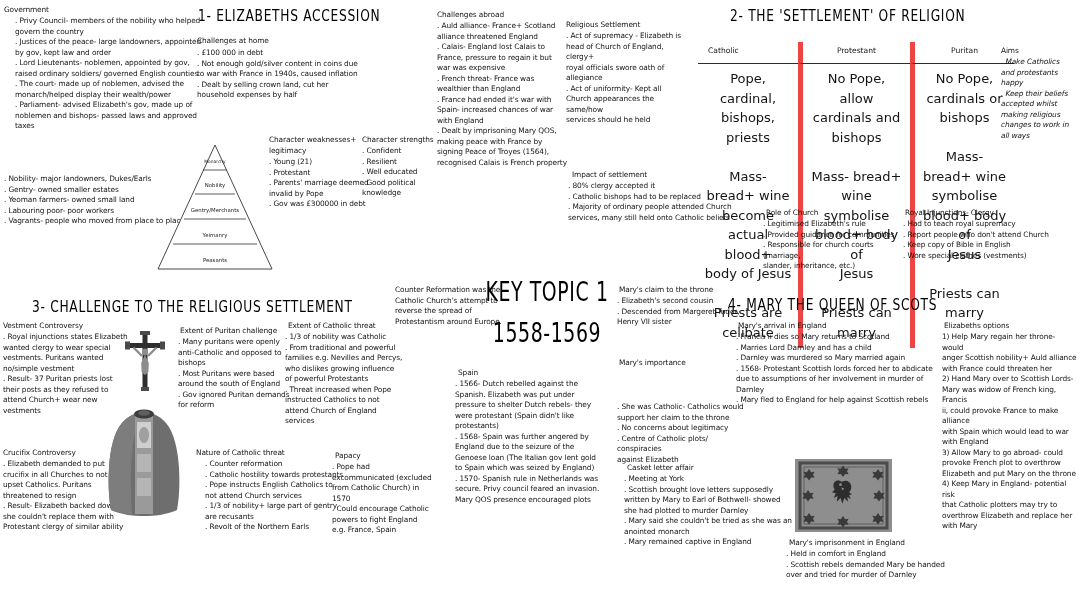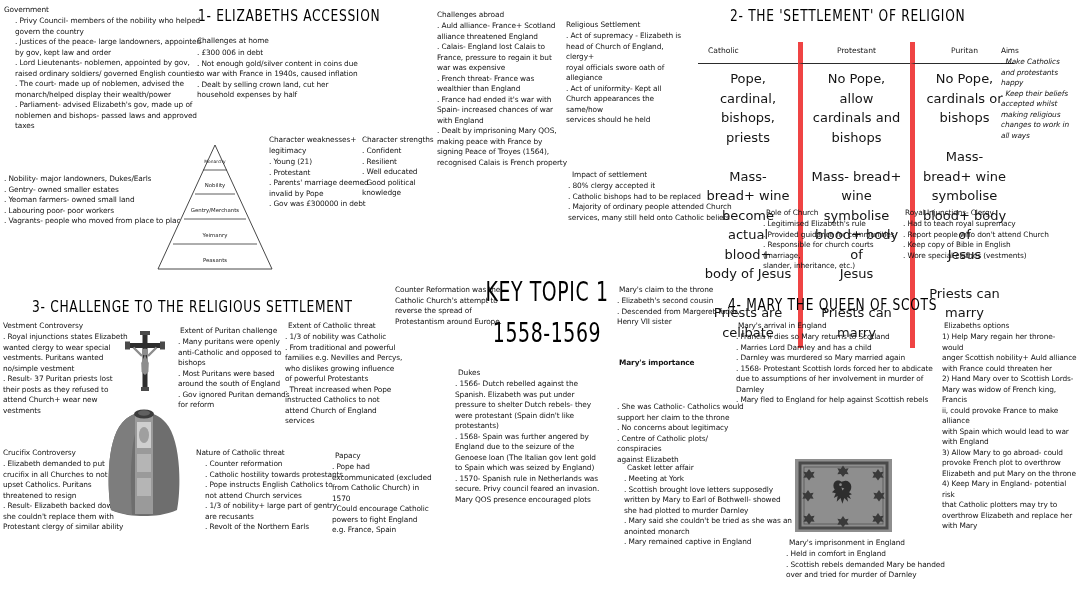--- a/index.html
+++ b/index.html
@@ -115,21 +115,21 @@
     <line x1="18" y1="102" x2="102" y2="102" stroke="#333" stroke-width="0.8"></line>
     <text class="pyr-label tiny" x="60" y="21">Monarchy</text>
     <text class="pyr-label" x="60" y="45">Nobility</text>
     <text class="pyr-label" x="60" y="70">Gentry/Merchants</text>
     <text class="pyr-label" x="60" y="95">Yeimanry</text>
     <text class="pyr-label" x="60" y="120">Peasants</text>
   </svg>
 </div>
 
 <div class="blk" style="left:197px; top:36px;">Challenges at home</div>
-<div class="blk" style="left:197px; top:48px; width:230px;">. £300 006 in debt
+<div class="blk" style="left:197px; top:48px; width:230px;">. £100 000 in debt
 . Not enough gold/silver content in coins due
 to war with France in 1940s, caused inflation
 . Dealt by selling crown land,  cut her
 household expenses by half</div>
 
 <div class="blk" style="left:269px; top:135px;">Character weaknesses+</div>
 <div class="blk" style="left:269px; top:146px;">legitimacy</div>
 <div class="blk" style="left:269px; top:157px; width:100px;">. Young (21)
 . Protestant
 . Parents' marriage deemed
@@ -318,42 +318,42 @@
 1570
 . Could encourage Catholic
 powers to fight England
 e.g. France, Spain</div>
 
 <div class="blk" style="left:395px; top:285px; width:140px;">Counter Reformation was the
 Catholic Church's attempt to
 reverse the spread of
 Protestantism around Europe.</div>
 
-<div class="blk" style="left:458px; top:368px;">Dukes</div>
+<div class="blk" style="left:458px; top:368px;">Spain</div>
 <div class="blk" style="left:455px; top:379px; width:165px;">. 1566- Dutch rebelled against the
 Spanish. Elizabeth was put under
 pressure to shelter Dutch rebels- they
 were protestant (Spain didn't like
 protestants)
 . 1568- Spain was further angered by
 England  due to the seizure of the
 Genoese loan (The Italian gov lent gold
 to Spain which was seized by England)
 . 1570- Spanish rule in Netherlands was
 secure. Privy council feared an invasion.
 Mary QOS presence encouraged plots</div>
 
 <div class="hdr" style="left:728px; top:294px;">4- MARY THE QUEEN OF SCOTS</div>
 
 <div class="blk" style="left:619px; top:285px;">Mary's claim to the throne</div>
 <div class="blk" style="left:617px; top:296px; width:128px;">. Elizabeth's second cousin
 . Descended from Margeret Tudor,
 Henry VII sister</div>
 
-<div class="blk" style="left:619px; top:358px;font-weight:bold;">Mary's importance</div>
+<div class="blk" style="left:619px; top:358px;">Mary's importance</div>
 <div class="blk" style="left:617px; top:369px; width:130px;margin-top:33px;">. She was Catholic- Catholics would
 support her claim to the throne
 . No concerns about legitimacy
 . Centre of Catholic plots/ conspiracies
 against Elizabeth</div>
 
 <div class="blk" style="left:627px; top:463px;">Casket letter affair</div>
 <div class="blk" style="left:624px; top:474px; width:168px;">. Meeting at York
 . Scottish brought love letters supposedly
 written by Mary to Earl of Bothwell- showed

